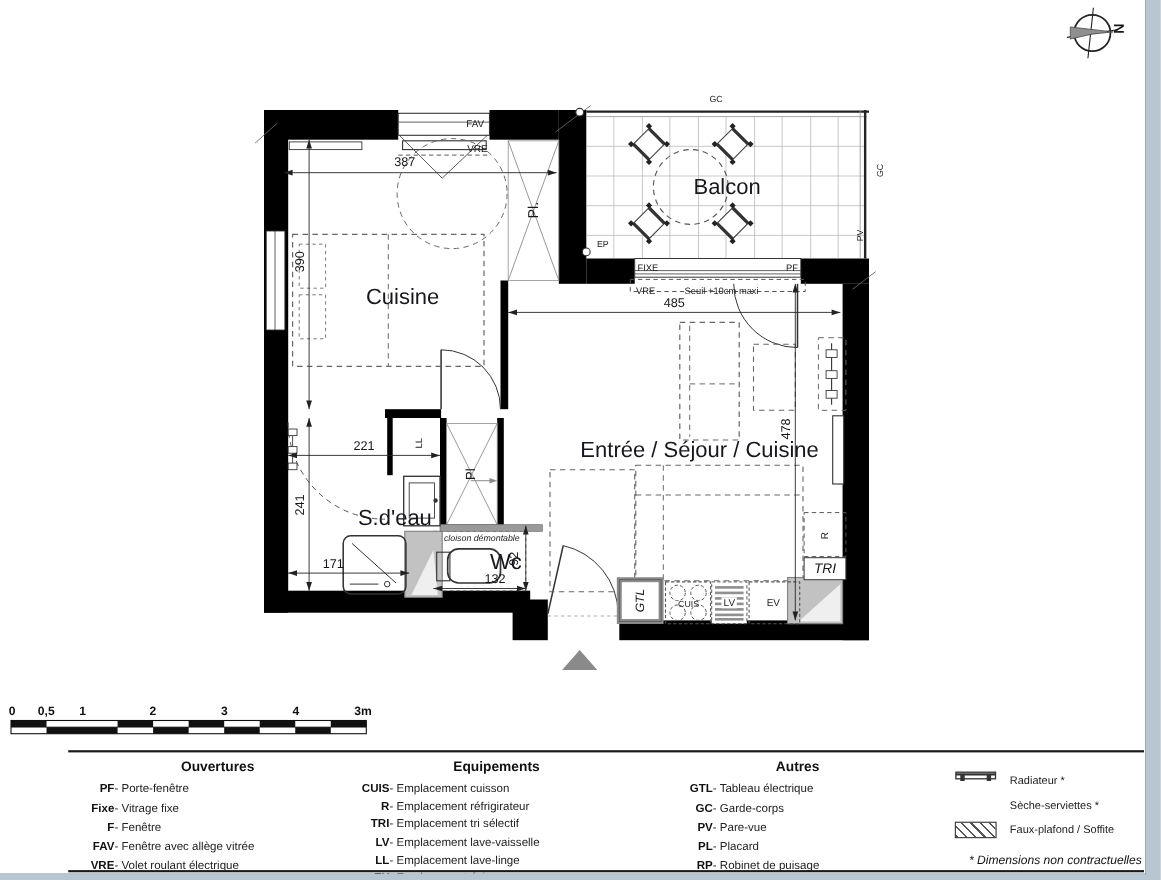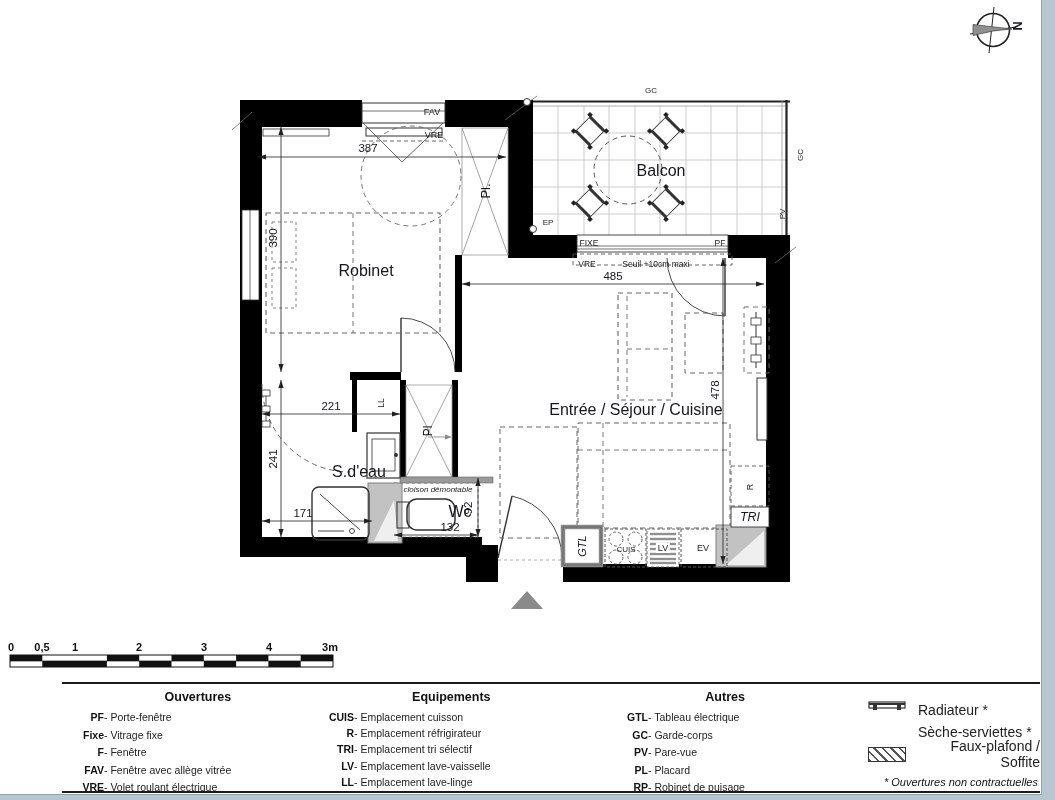--- a/index.html
+++ b/index.html
@@ -3,37 +3,37 @@
 <meta charset="utf-8">
 <style>
   html,body{margin:0;padding:0;width:1055px;height:800px;overflow:hidden;background:#b7c6d1;}
   #page{position:relative;width:1041px;height:794px;background:#ffffff;overflow:hidden;
         border-right:1px solid #8fa3b0;border-bottom:1px solid #8fa3b0;
         font-family:"Liberation Sans",sans-serif;}
   svg{position:absolute;left:0;top:0;}
   .lbl{position:absolute;transform:translate(-50%,-50%);white-space:nowrap;color:#16161c;}
   .rot{transform:translate(-50%,-50%) rotate(-90deg);}
   .rot90{transform:translate(-50%,-50%) rotate(90deg);}
-  .room{font-size:16px;}
+  .room{font-size:20px;}
   .dim{font-size:11.5px;}
   .ann{font-size:8.5px;color:#1c1c1c;}
   .ann8{font-size:8px;color:#1c1c1c;}
   .ann9{font-size:9px;color:#1c1c1c;}
   .it{font-style:italic;}
   .bold{font-weight:bold;}
   .whitebg{background:#fff;padding:0 2px;}
   .tick{position:absolute;transform:translate(-50%,0);font-size:11px;font-weight:bold;color:#111;}
   
   .legend{position:absolute;left:62px;top:682px;width:978px;border-top:2px solid #1a1a1a;}
   .legend-bottom{position:absolute;left:62px;top:791px;width:978px;border-top:2px solid #1a1a1a;}
   .lg-col{position:absolute;top:6px;text-align:right;}
   .lg-title{font-weight:bold;font-size:12.5px;color:#111;margin-bottom:5px;}
   .lg-row{display:flex;font-size:10.5px;color:#222;line-height:17.5px;}
   .lg-abbr{font-weight:bold;min-width:36px;color:#111;}
-  .lg-sym-row{display:flex;align-items:center;font-size:14px;color:#222;height:20px;margin-bottom:2px;}
+  .lg-sym-row{display:flex;align-items:center;font-size:10px;color:#222;height:20px;margin-bottom:2px;}
   .lg-sym{width:40px;margin-right:10px;display:flex;align-items:center;}
   .hatchbox{width:36px;height:13px;border:1.5px solid #333;
             background:repeating-linear-gradient(45deg,#555 0 1.5px,transparent 1.5px 6px);}
   .footnote{position:absolute;right:2px;top:92px;font-style:italic;font-size:11px;color:#111;}
 </style>
 </head>
 <body>
 
 <div id="page">
 
@@ -281,21 +281,21 @@
   </svg>
 
   <svg width="70" height="55" style="left:962px;top:4px;">
     <circle cx="31" cy="26" r="16.5" fill="none" stroke="#222" stroke-width="1.6"></circle>
     <line x1="32" y1="3" x2="27" y2="49" stroke="#222" stroke-width="1"></line>
     <line x1="8" y1="30" x2="54" y2="23" stroke="#222" stroke-width="1"></line>
     <polygon points="11,20.5 50,25 31,27 11,31.5" fill="#8f8f8f" stroke="#444" stroke-width="0.7"></polygon>
   </svg>
   <div class="lbl rot90 bold" style="left:1017px;top:26px;font-size:13px;">N</div>
 
-  <div class="lbl room" style="left:366px;top:271px;">Robinet</div>
+  <div class="lbl room" style="left:366px;top:271px;">Cuisine</div>
   <div class="lbl room" style="left:661px;top:171px;">Balcon</div>
   <div class="lbl room" style="left:636px;top:410px;">Entrée / Séjour / Cuisine</div>
   <div class="lbl room" style="left:317px;top:472px;margin-left:42px;">S.d'eau</div>
   <div class="lbl room" style="left:460px;top:512px;">Wc</div>
 
   <div class="lbl dim" style="left:368px;top:148px;text-align:right;">387</div>
   <div class="lbl dim rot" style="left:273px;top:238px;">390</div>
   <div class="lbl dim" style="left:613px;top:276px;">485</div>
   <div class="lbl dim rot" style="left:715px;top:390px;">478</div>
   <div class="lbl dim" style="left:331px;top:406px;">221</div>
@@ -442,17 +442,17 @@
         </span>
         <span>Sèche-serviettes *</span>
       </div>
       <div class="lg-sym-row">
         <span class="lg-sym">
             <span class="hatchbox"></span>
           </span>
         <span>Faux-plafond / Soffite</span>
       </div>
     </div>
-    <div class="footnote">* Ouvertures non contractuelles</div>
+    <div class="footnote">* Dimensions non contractuelles</div>
   </div>
   <div class="legend-bottom"></div>
 
 </div>
 
 </body></html>

